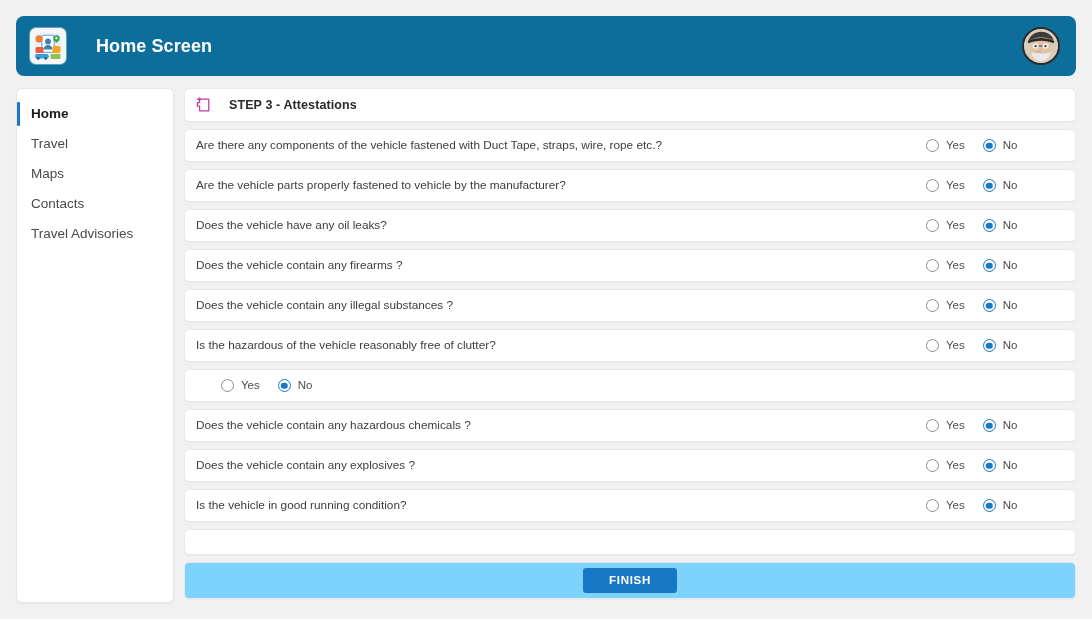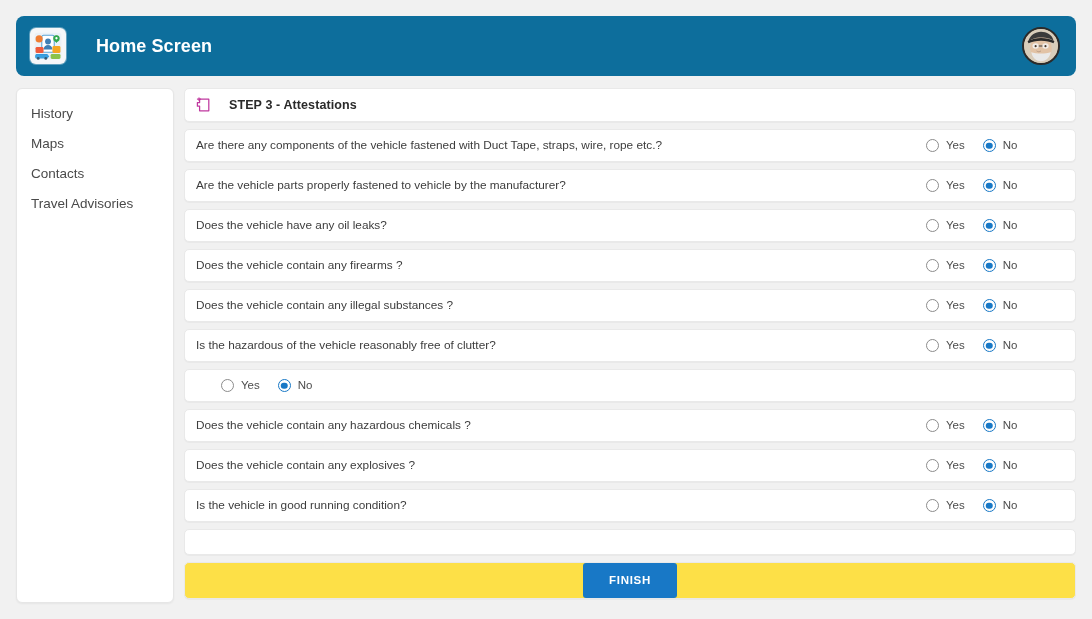--- a/index.html
+++ b/index.html
@@ -212,25 +212,26 @@
   .blank-row {
     background: #ffffff;
     border: 1px solid #e9e9e9;
     border-radius: 5px;
     height: 26px;
     margin-bottom: 7px;
     box-shadow: 0 1px 1px rgba(0,0,0,0.035);
   }
 
   .finish-row {
-    background: #fde047;
+    background: #7dd3fc;
     border: 1px solid #e9e9e9;
     border-radius: 5px;
     height: 37px;
     display: flex;
+    align-items: center;
     justify-content: center;
     box-shadow: 0 1px 1px rgba(0,0,0,0.035);
   }
   .finish-btn {
     background: #1878c6;
     color: #ffffff;
     border: none;
     border-radius: 3px;
     font-family: "Liberation Sans", sans-serif;
     font-size: 11.5px;
@@ -286,22 +287,25 @@
         <circle cx="24" cy="19.2" r="1.2" fill="#4a3a2c"></circle>
         <path d="M8 26c3 1 7 1.5 11 1.5S27 27 30 26c-1.5 7-6 10-11 10S9.5 33 8 26z" fill="#e9e9e9"></path>
         <path d="M14 24.5c1.6 1.2 3.4 1.2 5 0" stroke="#b89a84" stroke-width="1" fill="none"></path>
       </g>
     </svg>
   </div>
 
   <div class="body-wrap">
 
     <div class="sidebar">
+      <div class="nav-item active">
+        <span class="nav-label">Home</span>
+      </div>
       <div class="nav-item">
-        <span class="nav-label">History</span>
+        <span class="nav-label">Travel</span>
       </div>
       <div class="nav-item">
         <span class="nav-label">Maps</span>
       </div>
       <div class="nav-item">
         <span class="nav-label">Contacts</span>
       </div>
       <div class="nav-item">
         <span class="nav-label">Travel Advisories</span>
       </div>

